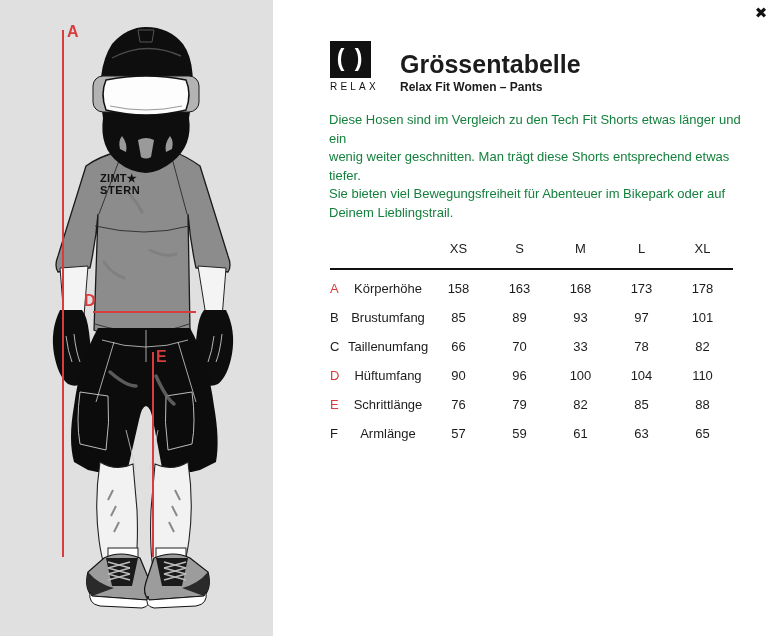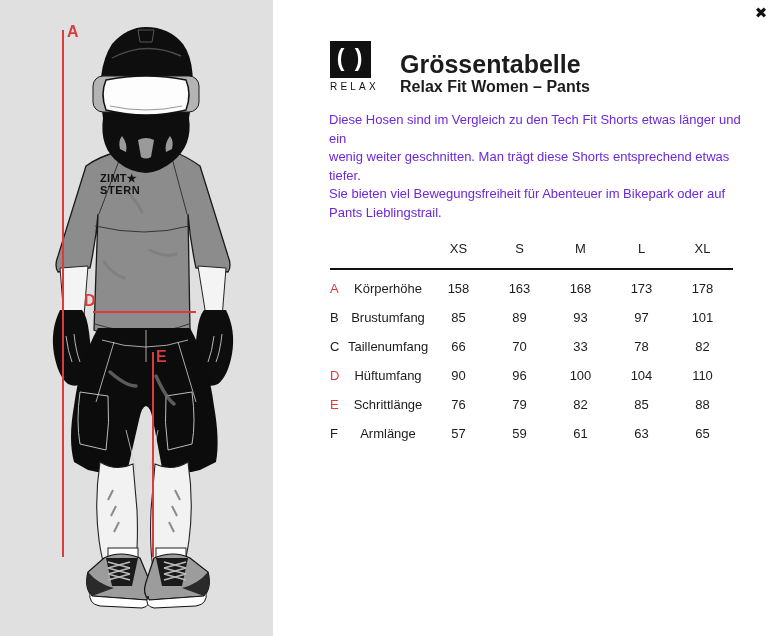--- a/index.html
+++ b/index.html
@@ -23,23 +23,23 @@
   
   .logo-block{position:absolute;left:330px;top:41px;width:44px;text-align:center;}
   .logo-box{
     width:41px;height:37px;background:#111;color:#fff;display:flex;align-items:center;justify-content:center;
     font-weight:bold;font-size:23px;letter-spacing:2px;padding-bottom:3px;box-sizing:border-box;
   }
   .logo-brand{display:block;width:41px;font-size:10px;letter-spacing:3.2px;margin-top:3px;color:#111;white-space:nowrap;}
   
   .title-block{position:absolute;left:400px;top:54px;}
   .modal-title{font-size:25px;font-weight:bold;margin:0;line-height:20px;}
-  .modal-subtitle{font-size:16px;font-weight:bold;margin:6px 0 0 0;line-height:14px;}
-  
-  .description{position:absolute;left:329px;top:111px;width:430px;font-size:13px;line-height:18.5px;color:#6d28d9;}
+  .modal-subtitle{font-size:12px;font-weight:bold;margin:6px 0 0 0;line-height:14px;}
+  
+  .description{position:absolute;left:329px;top:111px;width:430px;font-size:13px;line-height:18.5px;color:#15803d;}
   
   .sizes-table{position:absolute;left:330px;top:238px;width:403px;font-size:13px;}
   .t-row{display:grid;grid-template-columns:16px 82px repeat(5,61px);align-items:center;height:29px;}
   .t-head{height:30px;border-bottom:2px solid #111;align-items:start;}
   .t-head .c-val{padding-top:3px;}
   .t-body{margin-top:4px;}
   .c-letter{text-align:left;}
   .c-label{text-align:center;padding-left:2px;}
   .c-val{text-align:center;}
 </style>
@@ -150,21 +150,21 @@
 
   <div class="title-block">
     <h1 class="modal-title">Grössentabelle</h1>
     <h2 class="modal-subtitle">Relax Fit Women – Pants</h2>
   </div>
 
   <div class="description">
     <div>Diese Hosen sind im Vergleich zu den Tech Fit Shorts etwas länger und ein</div>
     <div>wenig weiter geschnitten. Man trägt diese Shorts entsprechend etwas tiefer.</div>
     <div>Sie bieten viel Bewegungsfreiheit für Abenteuer im Bikepark oder auf</div>
-    <div>Pants Lieblingstrail.</div>
+    <div>Deinem Lieblingstrail.</div>
   </div>
 
   <div class="sizes-table">
     <div class="t-row t-head">
       <span class="c-letter"></span>
       <span class="c-label"></span>
       <span class="c-val">XS</span>
       <span class="c-val">S</span>
       <span class="c-val">M</span>
       <span class="c-val">L</span>

